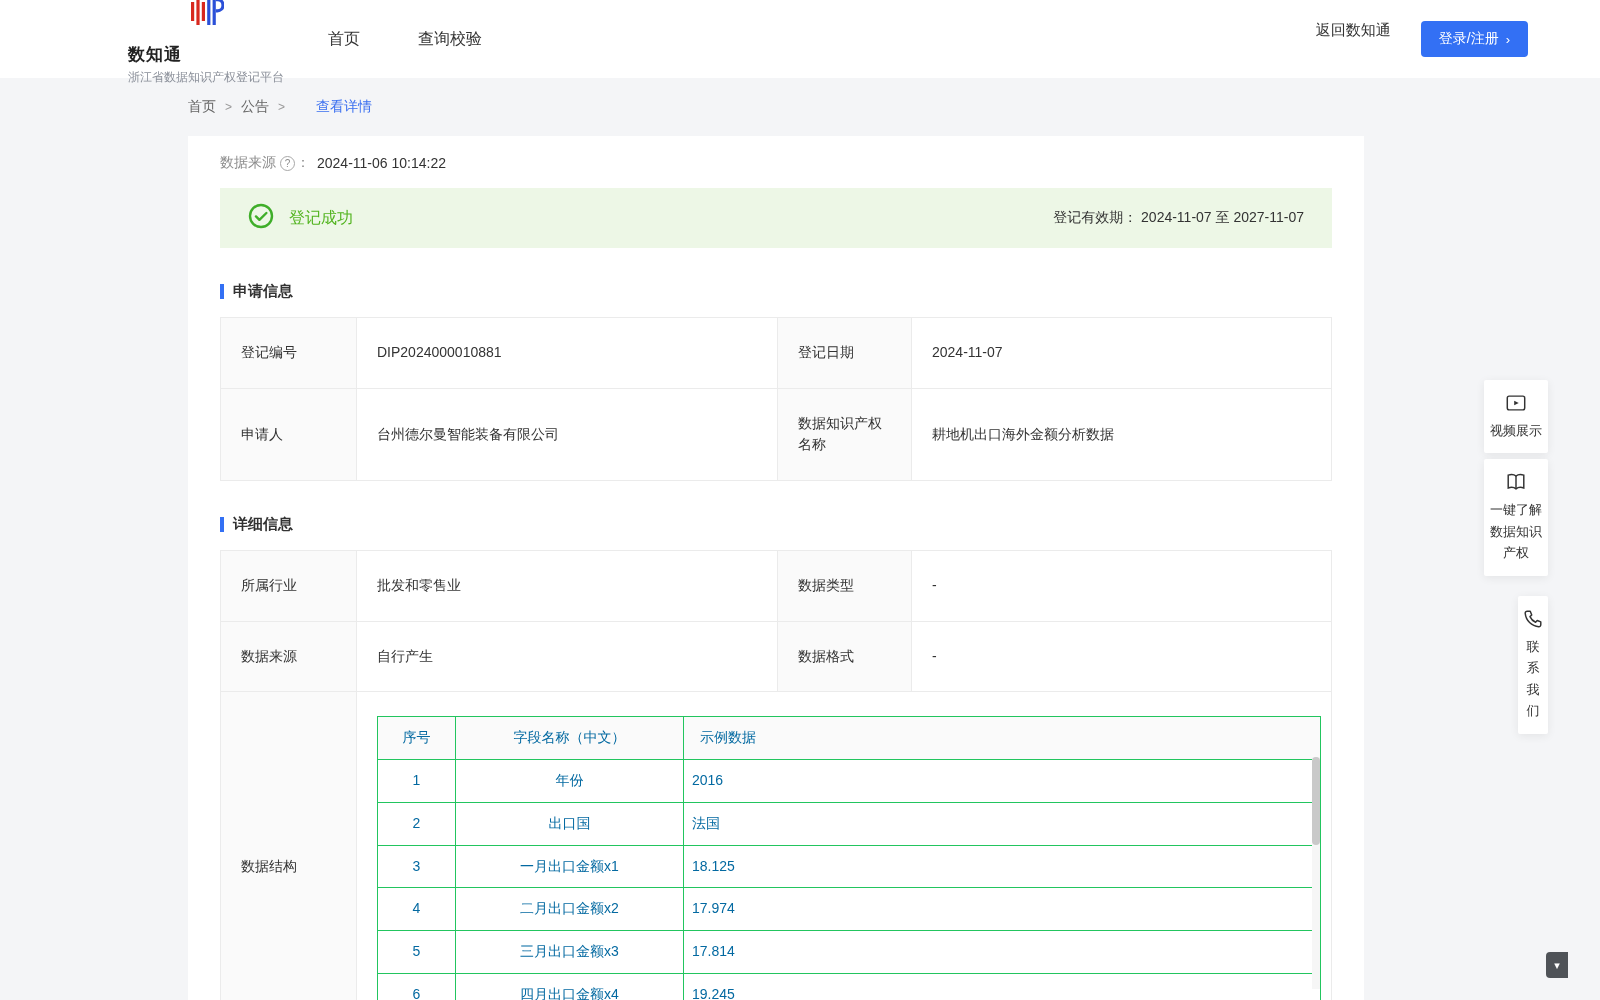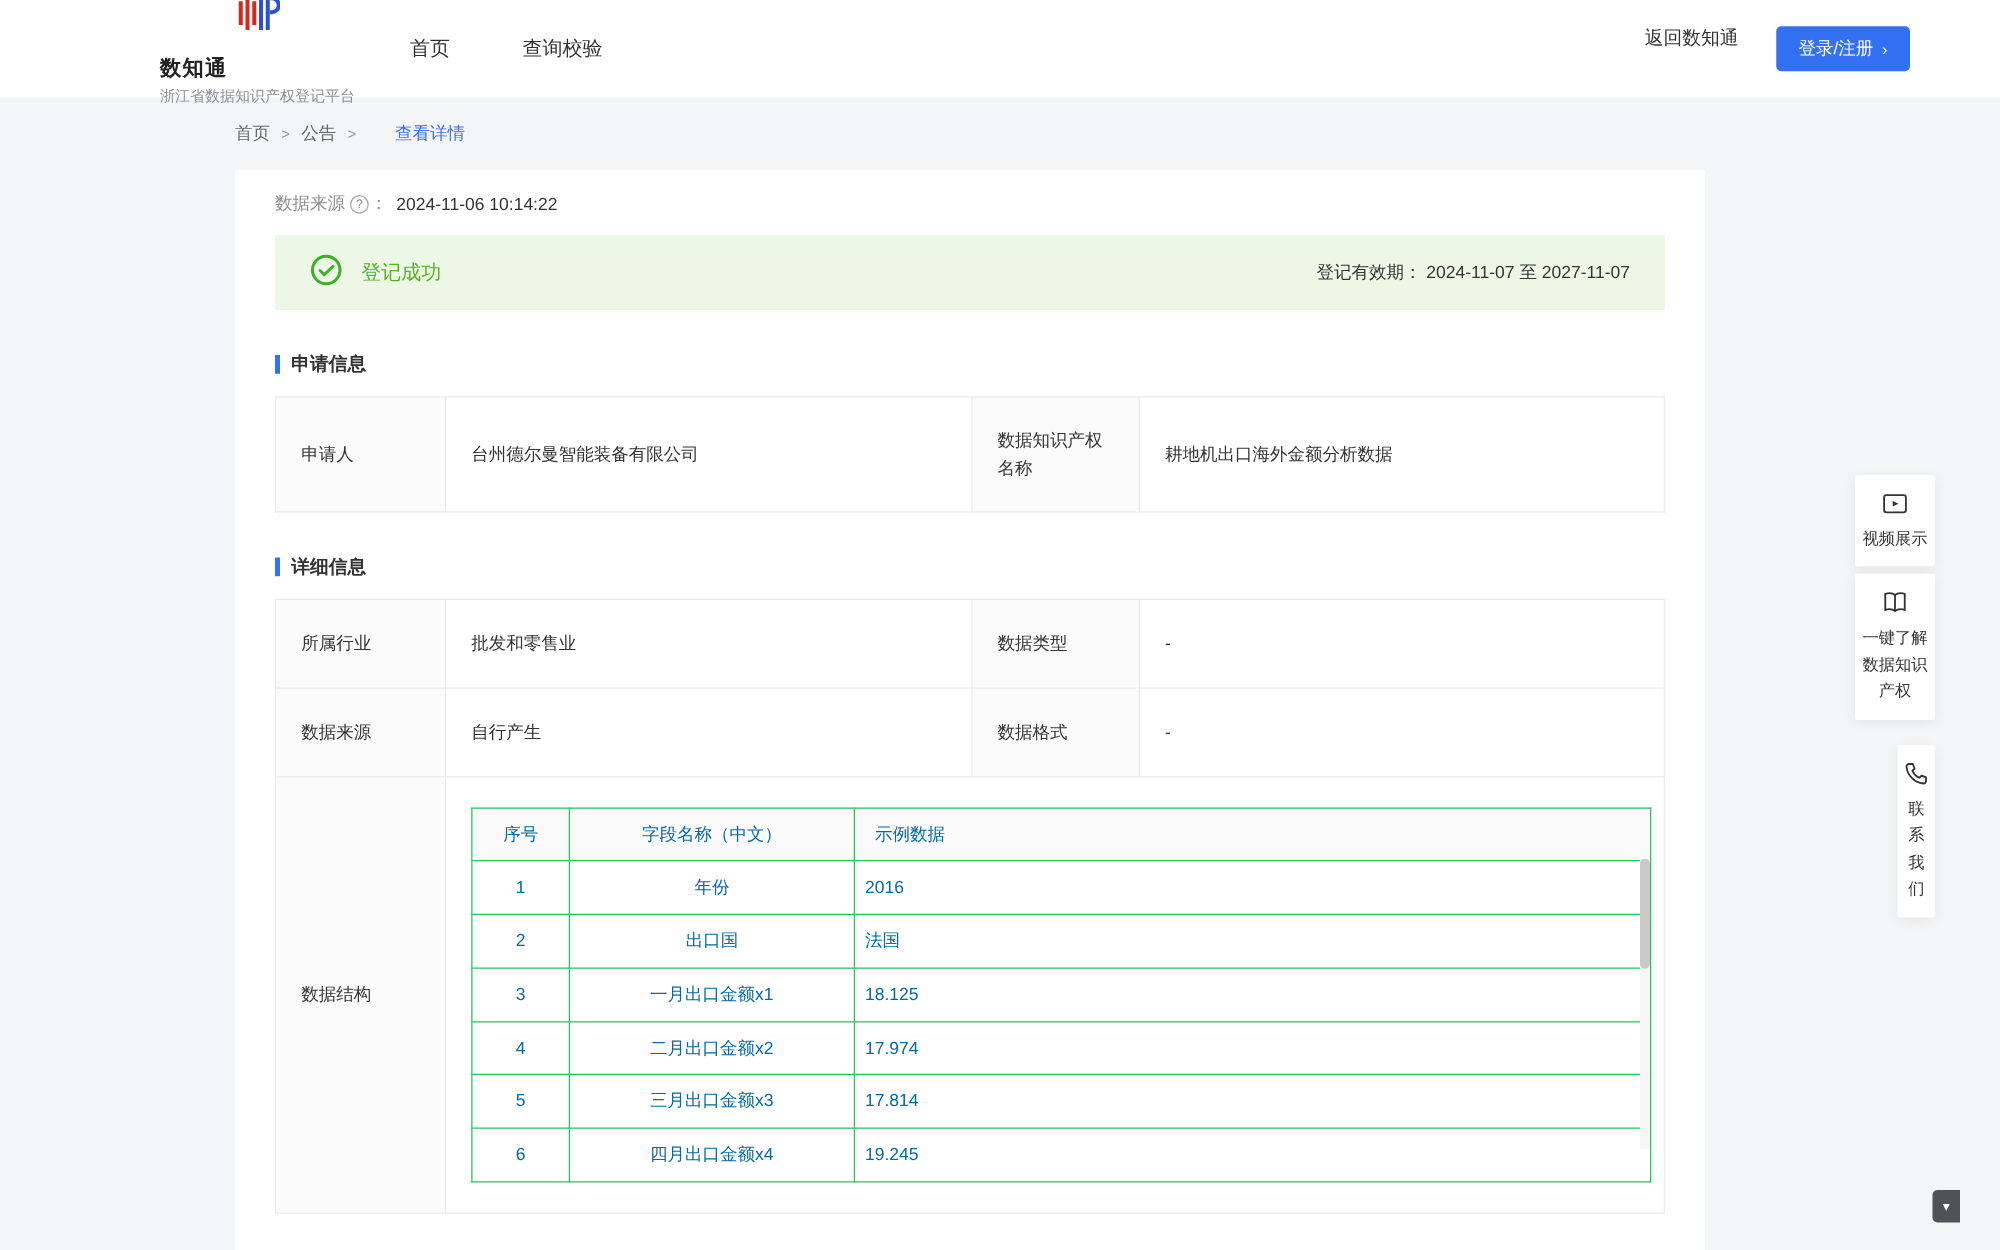--- a/index.html
+++ b/index.html
@@ -136,20 +136,26 @@
   </div>
 
   <table class="info">
     <colgroup>
         <col style="width:136px">
         <col style="width:421px">
         <col style="width:134px">
         <col>
       </colgroup>
     <tbody>
+        <tr>
+      <td class="lbl">登记编号</td>
+      <td>DIP2024000010881</td>
+      <td class="lbl">登记日期</td>
+      <td>2024-11-07</td>
+    </tr>
     <tr>
       <td class="lbl">申请人</td>
       <td>台州德尔曼智能装备有限公司</td>
       <td class="lbl">数据知识产权名称</td>
       <td>耕地机出口海外金额分析数据</td>
     </tr>
   </tbody>
     </table>
 
   <div class="section-title">

